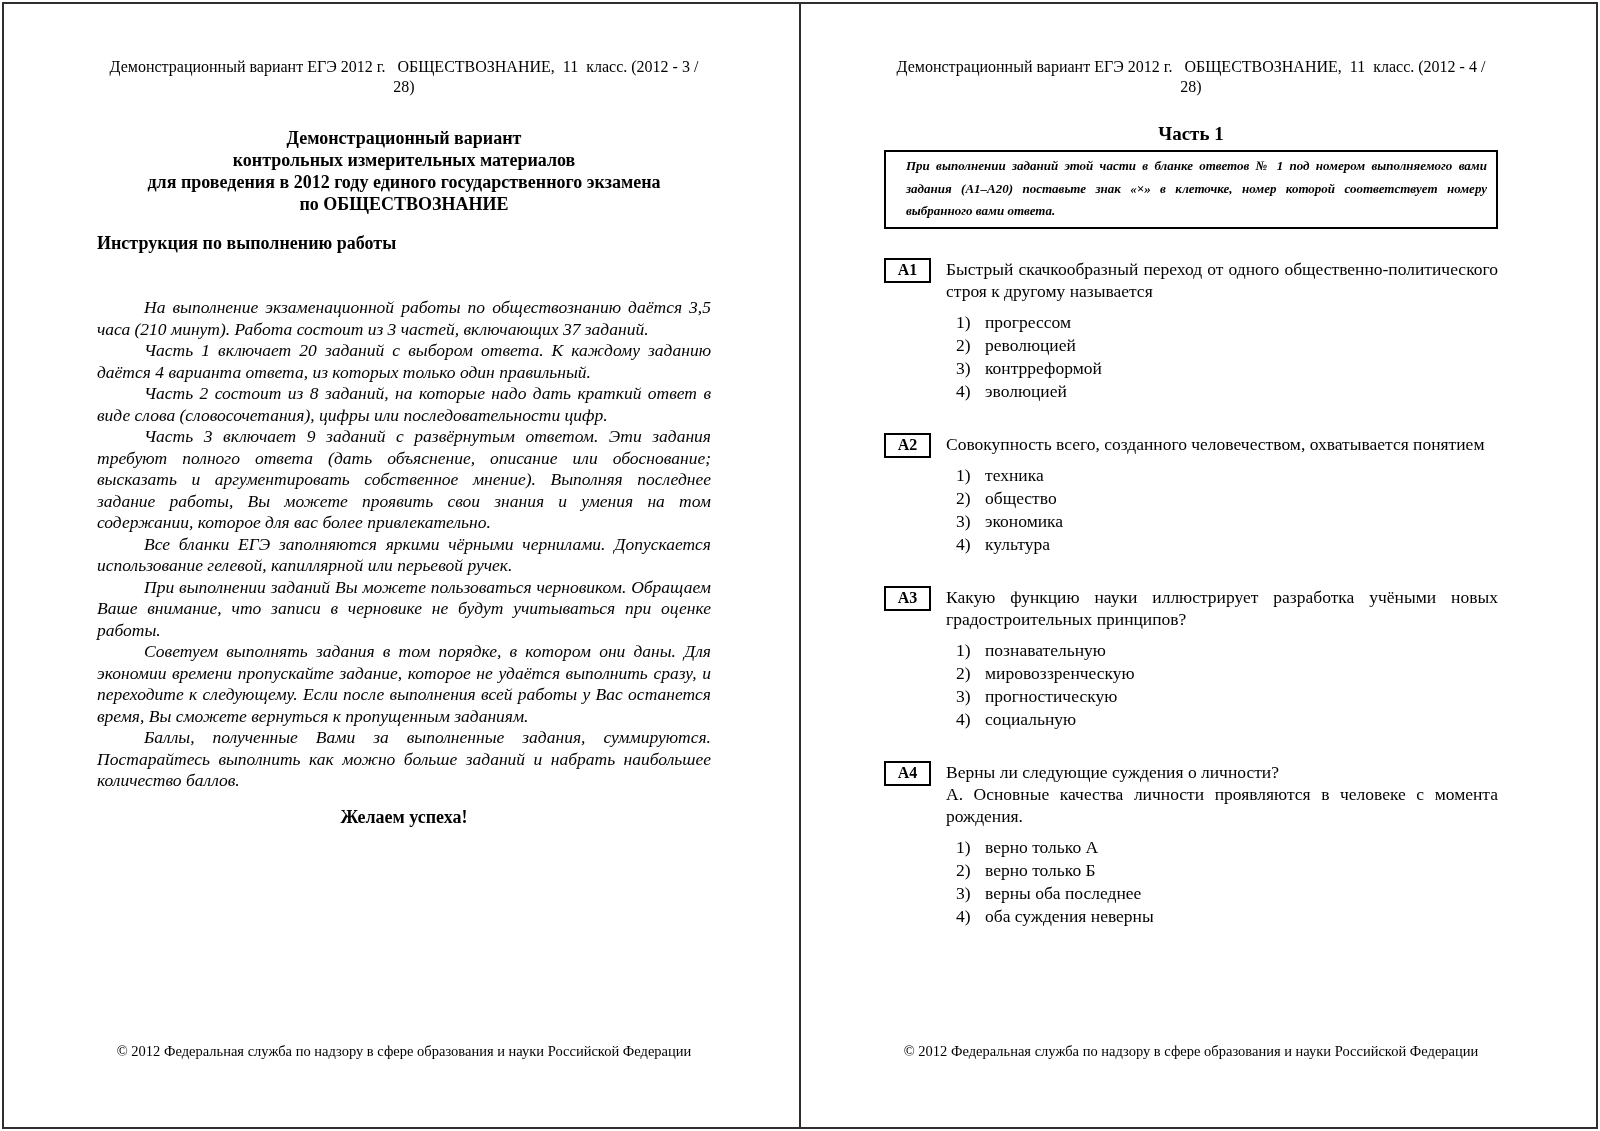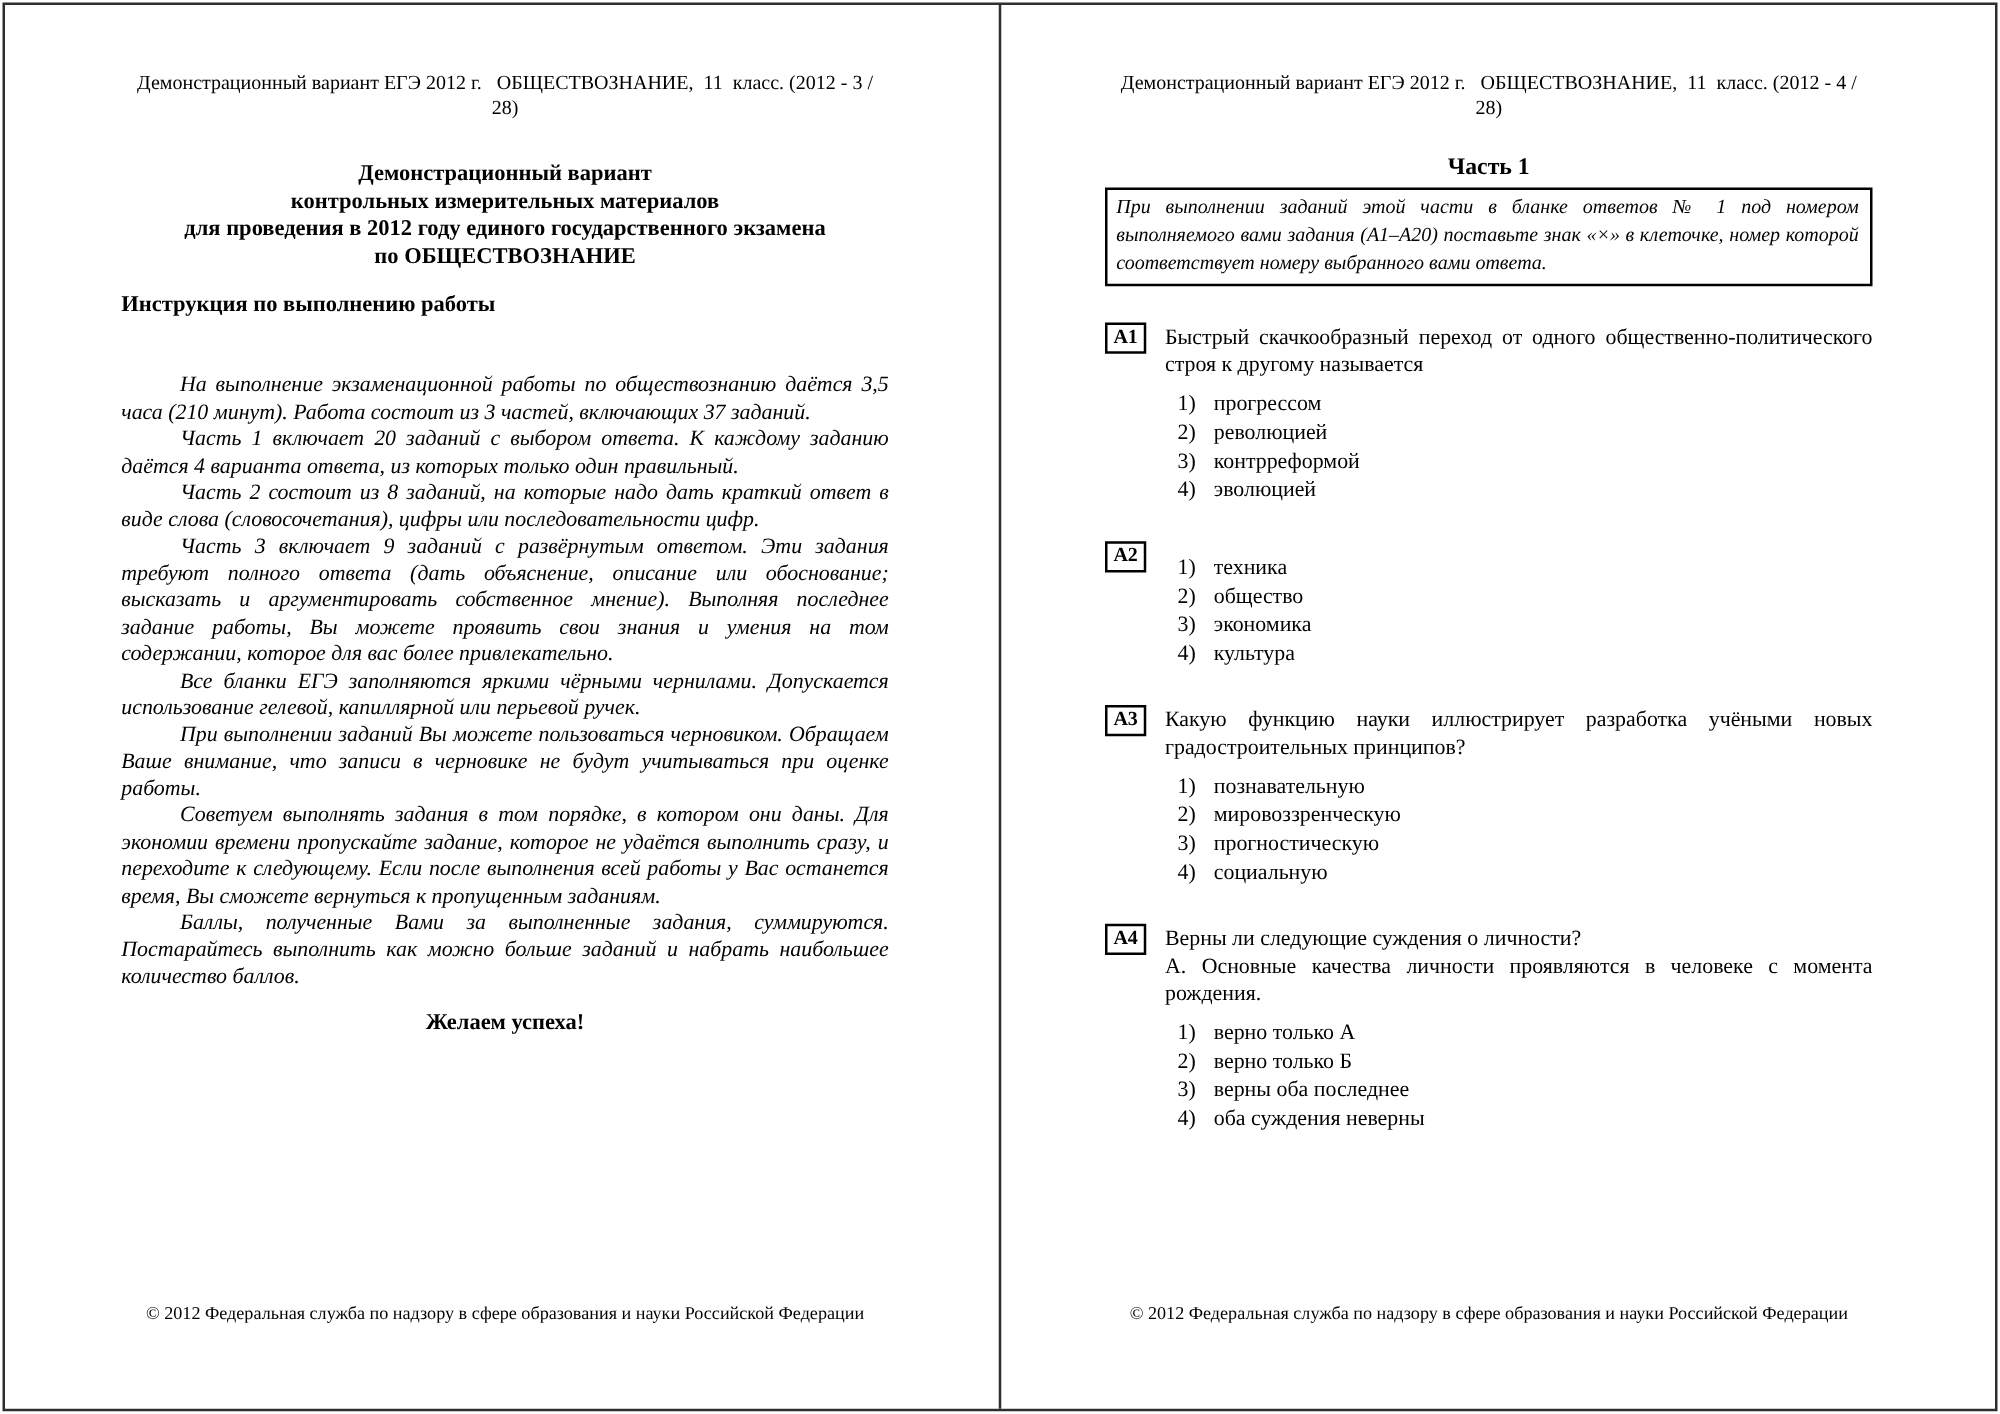--- a/index.html
+++ b/index.html
@@ -54,31 +54,31 @@
   }
 
   
   .part-heading {
     margin-top:26px; text-align:center;
     font-weight:bold; font-size:19px; line-height:22px;
   }
   .instruction-box {
     margin-top:5px;
     border:2px solid #000;
-    padding:3px 9px 4px 7px;
-    font-weight:normal; font-style:italic;
-    font-size:16px; line-height:22.5px;
+    padding:3px 9px 4px 20px;
+    font-weight:bold; font-style:italic;
+    font-size:13px; line-height:22.5px;
     text-align:justify;
   }
   .questions { }
   .question { display:flex; gap:15px; margin-top:30px; }
   .question.first { margin-top:29px; }
   .q-label {
     flex-shrink:0;
-    width:33px; height:25px;
+    width:47px; height:25px;
     border:2px solid #000;
     display:flex; align-items:center; justify-content:center;
     font-weight:bold; font-size:16px;
   }
   .q-body { flex:1; min-width:0;font-family:Liberation Serif, serif; }
   .q-text {
     font-size:17.5px; line-height:22px;
     text-align:justify;
   }
   .statement {
@@ -172,20 +172,21 @@
                   <span class="opt-num">4)</span>
                   <span class="opt-label">эволюцией</span>
                 </div>
               </div>
           </div>
         </div>
 
         <div class="question">
           <div class="q-label">А2</div>
           <div class="q-body">
+            <div class="q-text">Совокупность всего, созданного человечеством, охватывается понятием</div>
             <div class="statements">
               
             </div>
             <div class="options">
 
                 <div class="opt">
                   <span class="opt-num">1)</span>
                   <span class="opt-label">техника</span>
                 </div>
 

